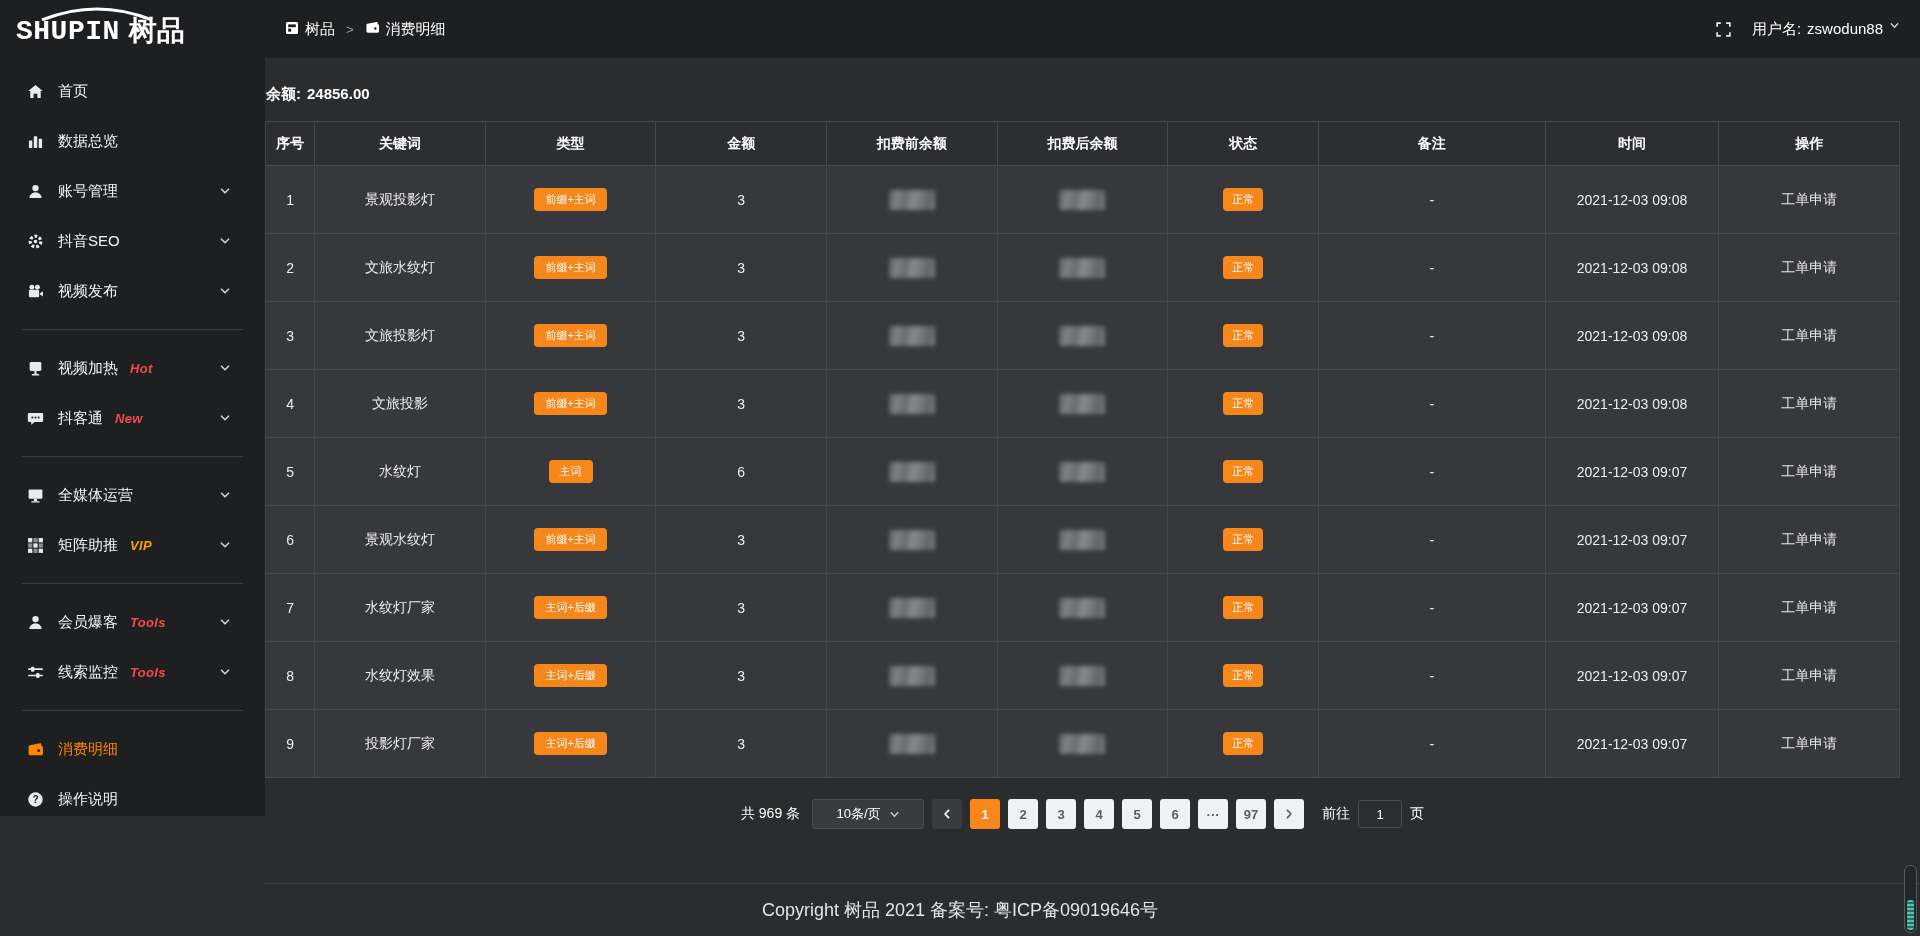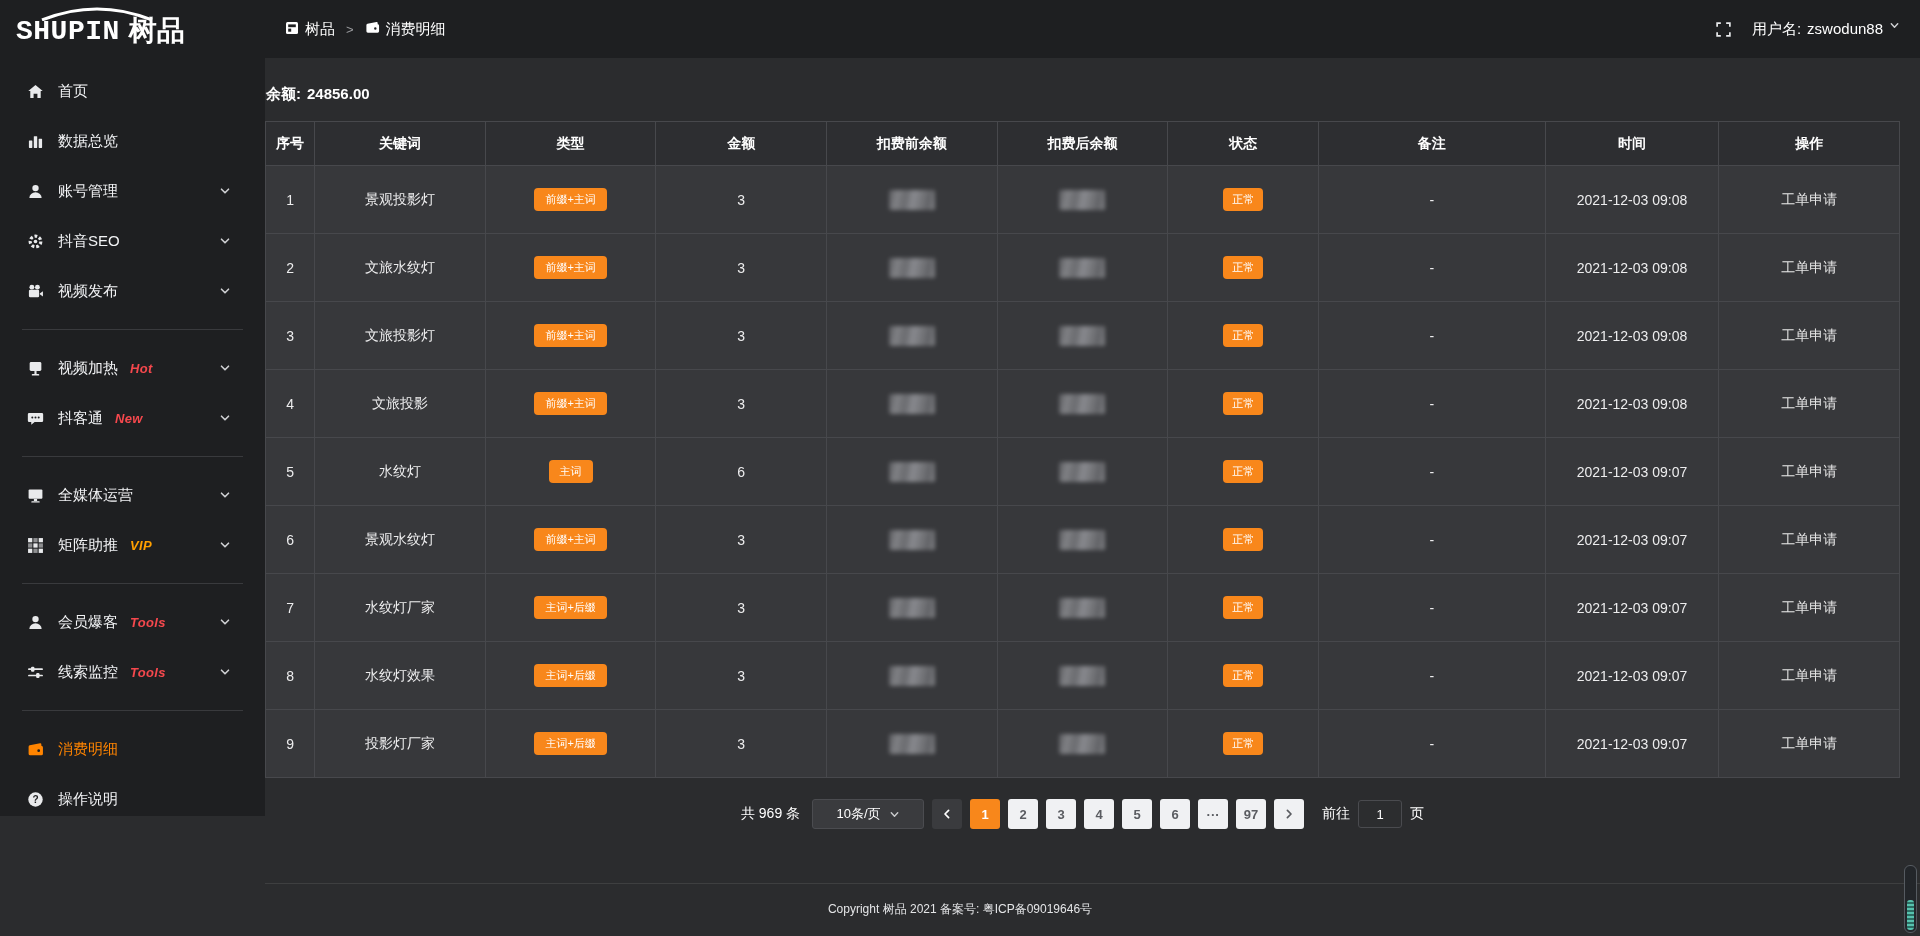--- a/index.html
+++ b/index.html
@@ -56,21 +56,21 @@
   .pagination { margin-top:21px; display:flex; align-items:center; justify-content:center; gap:8px; font-size:14px; }
   .pg-total { margin-right:4px; color:#fff; }
   .pg-size { width:112px; height:30px; background:#3a3b3e; border:1px solid #4b4c50; border-radius:3px; display:flex; align-items:center; justify-content:center; gap:8px; font-size:13px; color:#fff; cursor:pointer; }
   .pg-btn { min-width:30px; height:30px; border:none; border-radius:3px; background:#f0f1f3; color:#5a5c61; font-weight:bold; font-size:13px; cursor:pointer; display:flex; align-items:center; justify-content:center; font-family:inherit; }
   .pg-btn.dark { background:#3a3b3e; color:#fff; }
   .pg-btn.active { background:#f8871b; color:#fff; }
   .pg-goto-label { margin-left:10px; }
   .pg-goto-input { width:44px; height:28px; background:#2c2d2f; border:1px solid #4a4b4f; border-radius:3px; color:#fff; text-align:center; font-size:13px; font-family:inherit; }
 
   
-  .footer { height:53px; flex:0 0 53px; position:relative; display:flex; align-items:center; justify-content:center; font-size:12px; color:#e4e5e7; }
+  .footer { height:53px; flex:0 0 53px; position:relative; display:flex; align-items:center; justify-content:center; font-size:18px; color:#e4e5e7; }
   .footer::before { content:""; position:absolute; top:0; left:265px; right:0; height:1px; background:rgba(255,255,255,.09); }
 
   
   .right-widget { position:absolute; right:3px; bottom:3px; width:13px; height:68px; border:1px solid #565b61; border-radius:6px; background:#23262a; overflow:hidden; cursor:pointer; }
   .right-widget-fill { position:absolute; bottom:2px; left:2px; right:2px; height:30px; border-radius:3px;
     background:repeating-linear-gradient(180deg,#57c2ae 0 2px,#2b6e63 2px 4px); }
 </style>
 </head>
 <body>
 

